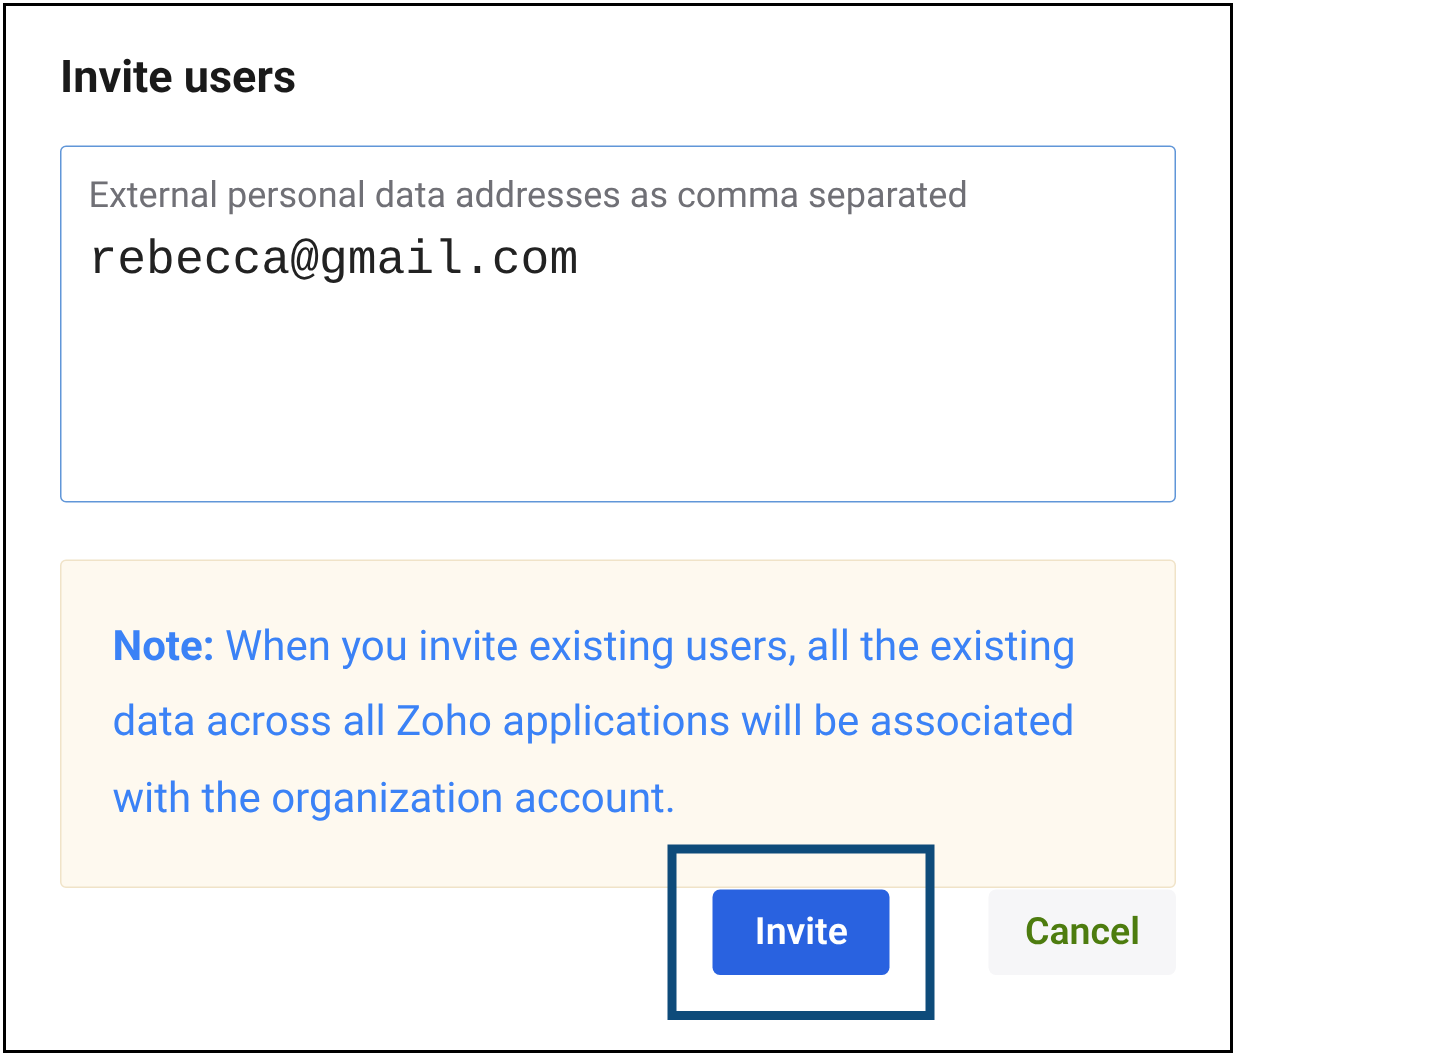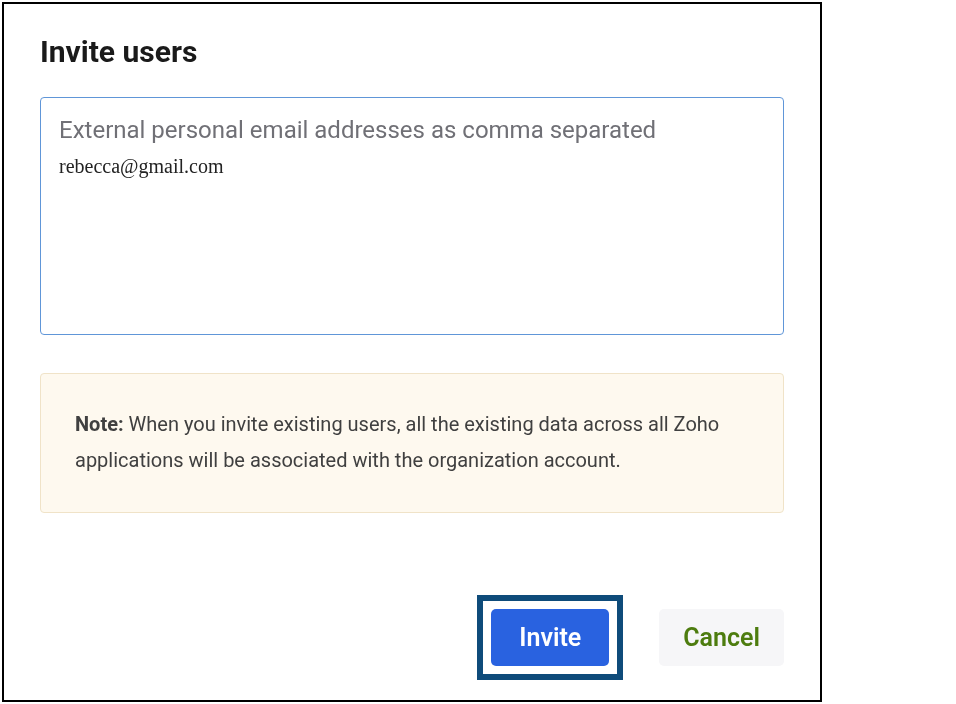--- a/index.html
+++ b/index.html
@@ -37,53 +37,53 @@
     .email-label {
       font-size: 24px;
       color: #707076;
       margin-bottom: 8px;
       display: block;
     }
     .email-textarea {
       border: none;
       outline: none;
       width: 100%;
-      font-size: 20px;
-      font-family: Liberation Serif, serif;
+      font-size: 32px;
+      font-family: Liberation Mono, monospace;
       color: #222222;
       resize: none;
       background: transparent;
       line-height: 1.4;
     }
     .note-box {
       margin-top: 38px;
       background: #fef9ef;
       border: 1px solid #f0e3c8;
       border-radius: 4px;
       padding: 32px 34px 34px 34px;
     }
     .note-box p {
-      font-size: 20px;
-      color: #404040;
+      font-size: 28px;
+      color: #3b82f6;
       line-height: 1.8;
     }
     .note-label {
       font-weight: 700;
     }
     .button-row {
       position: absolute;
       bottom: 20px;
       right: 36px;
       display: flex;
       align-items: center;
       gap: 36px;
     }
     .invite-highlight {
       border: 6px solid #0e4b7a;
-      padding: 8px;
+      padding: 24px;
       display: inline-block;
     }
     .invite-button {
       background: #2962e0;
       color: #ffffff;
       border: none;
       border-radius: 5px;
       font-size: 25px;
       font-weight: 600;
       padding: 14px 28px;
@@ -102,21 +102,21 @@
       font-family: inherit;
     }
   </style>
 </head>
 <body>
 
 <div class="dialog">
   <h1 class="dialog-title">Invite users</h1>
 
   <div class="email-input-container">
-    <span class="email-label">External personal email addresses as comma separated</span>
+    <span class="email-label">External personal data addresses as comma separated</span>
     <textarea class="email-textarea" style="">rebecca@gmail.com</textarea>
   </div>
 
   <div class="note-box">
     <p>
       <span class="note-label">Note:</span><span> When you invite existing users, all the existing data across all Zoho applications will be associated with the organization account.</span>
     </p>
   </div>
 
   <div class="button-row">

